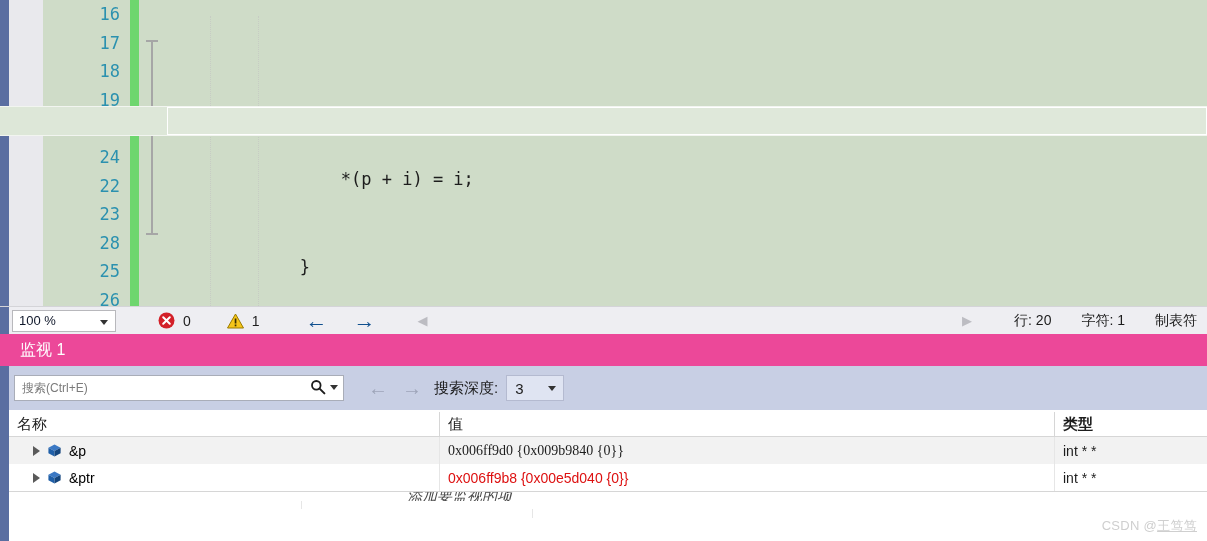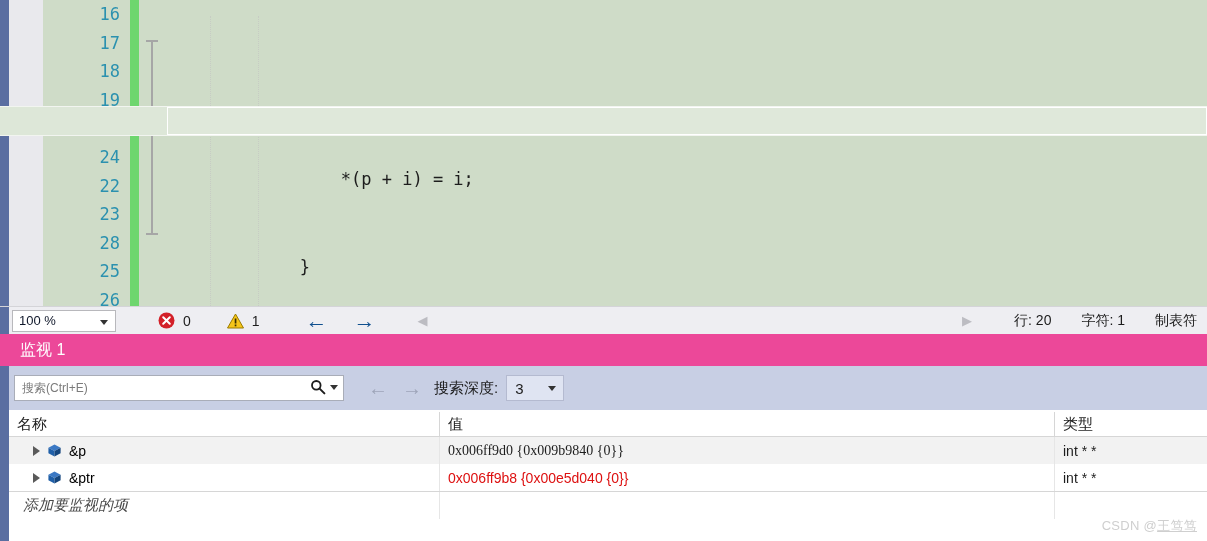--- a/index.html
+++ b/index.html
@@ -174,39 +174,40 @@
     display:flex; height:27px; background:#ffffff;
     border-bottom:1px solid #d6d6d6; align-items:flex-end;
   }
   .gh-cell{
     font-size:15px; color:#1d1d1d; padding:0 0 2px 8px;
     border-left:1px solid #d6d6d6; height:24px; display:flex; align-items:flex-end;
   }
   .gh-cell.first{ border-left:none; }
   .c-name { width:430px; }
   .c-val  { width:615px; }
-  .c-type { width:153px; }
+  .c-type { width:153px;font-weight:bold; }
 
   .grid-row{ display:flex; height:27px; align-items:center; }
   .grid-row.alt{ background:#f2f2f2; }
   .cell{ height:27px; display:flex; align-items:center; overflow:hidden; }
   .cell.name{ width:430px; padding-left:24px; gap:7px; }
   .cell.val { width:615px; padding-left:8px; border-left:1px solid #e6e6e6;}
   .cell.type{ width:153px; padding-left:8px; border-left:1px solid #e6e6e6;}
   .tri{
     width:0;height:0;border-top:5px solid transparent;border-bottom:5px solid transparent;
     border-left:7px solid #5a5a5a;
   }
   .cube{ width:15px; height:15px; }
   .val-red{ color:#dd1111; }
   .val-black{ color:#1d1d1d;font-family:Liberation Serif, serif; }
   .type-txt{ color:#1d1d1d; }
   .add-row{
     display:flex; height:27px; align-items:center;
     border-top:1px solid #d6d6d6;
+    flex-direction:column;
   }
   .add-row .cell.name{ font-style:italic; color:#4a4a4a; padding-left:14px; font-size:15px;}
   .watch-bottom-edge{
     position:absolute; left:0; bottom:0; width:9px; height:30px; background:#5a6ea1;
   }
   .watermark{
     position:absolute; right:10px; bottom:6px;
     font-size:13px; color:#cfcfcf; letter-spacing:.3px;
   }
   .wm-link{ color:#cfcfcf; text-decoration:underline; }

